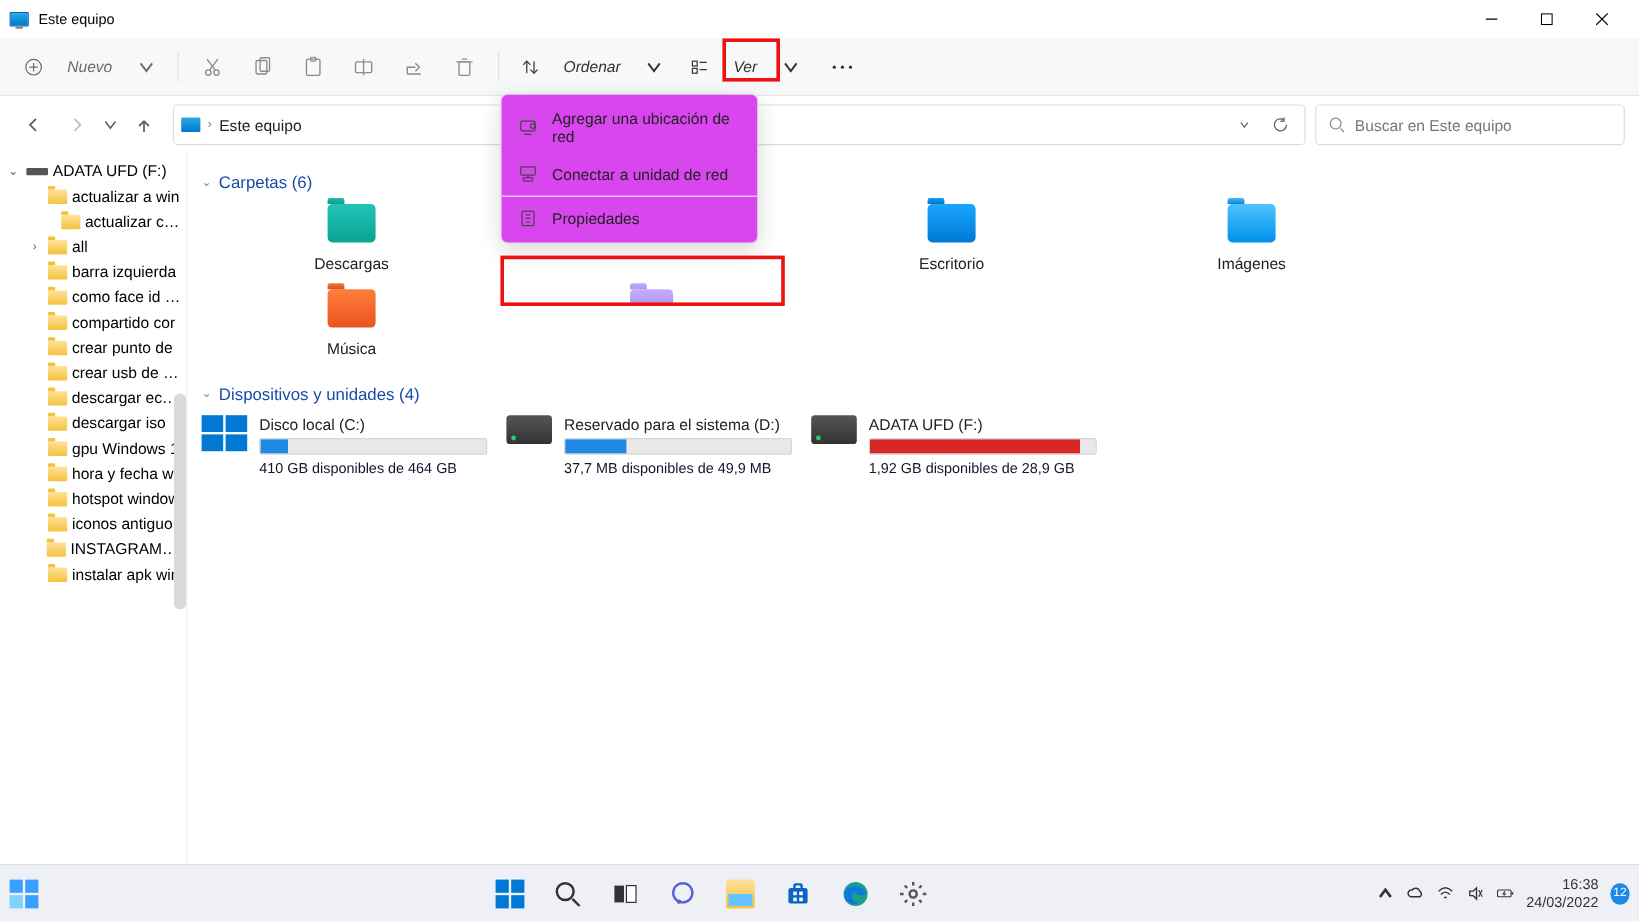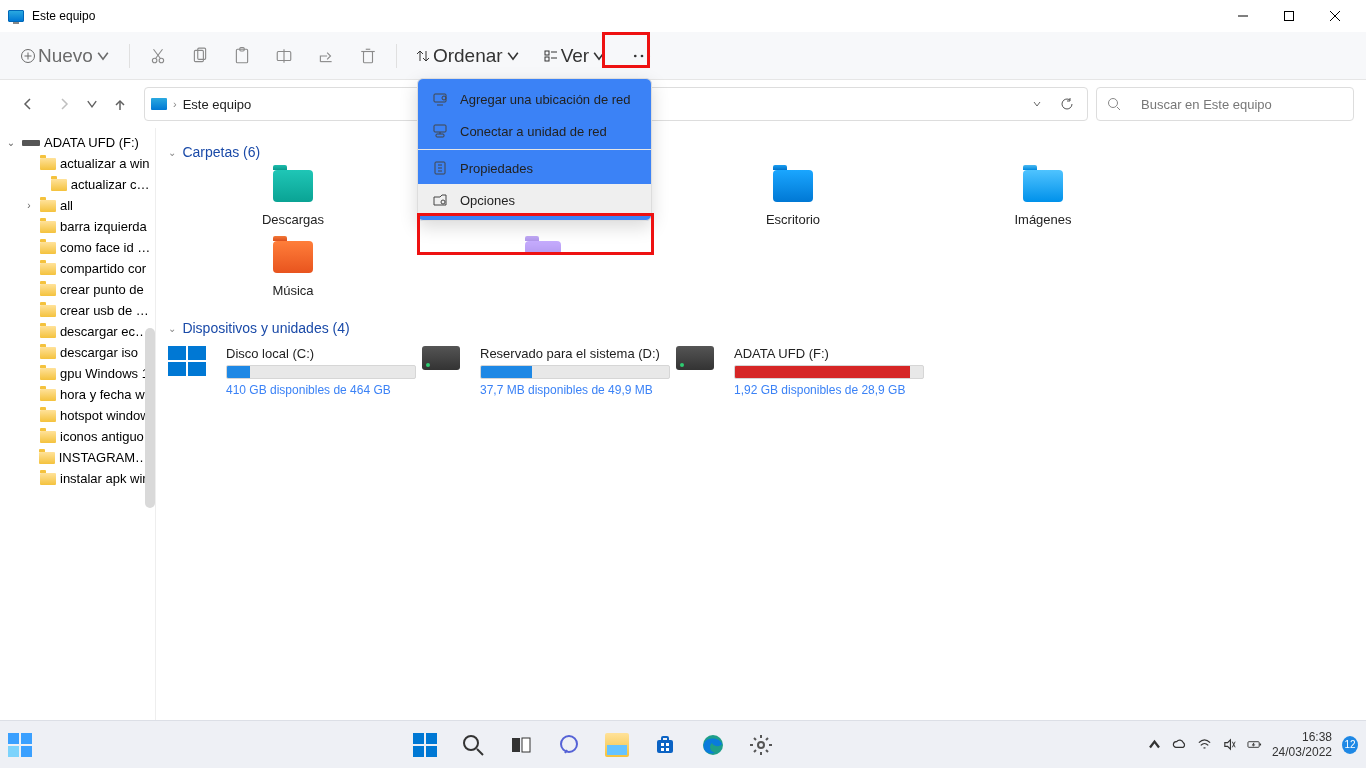--- a/index.html
+++ b/index.html
@@ -9,42 +9,42 @@
   .titlebar { height: 32px; display: flex; align-items: center; padding: 0 8px; }
   .titlebar .icon-pc { width: 16px; height: 12px; background: linear-gradient(180deg,#2aa9e0,#0078d4); border: 1px solid #0067b8; border-radius: 1px; margin-right: 8px; position: relative; }
   .titlebar .icon-pc::after { content: ""; position: absolute; bottom: -3px; left: 4px; width: 6px; height: 2px; background: #888; }
   .titlebar .title { font-size: 12px; color: #000; }
   .win-controls { margin-left: auto; display: flex; }
   .win-controls div { width: 46px; height: 32px; display: flex; align-items: center; justify-content: center; color: #000; }
   .win-controls svg { width: 10px; height: 10px; }
 
   
   .toolbar { height: 48px; background: #f7f8fa; border-bottom: 1px solid #e6e6e6; display: flex; align-items: center; padding: 0 12px; gap: 6px; position: relative; }
-  .tb-btn { display: flex; align-items: center; gap: 2px; padding: 6px 8px; border-radius: 4px; color: #6b6b6b; font-size: 19px; cursor: pointer; }
+  .tb-btn { display: flex; align-items: center; gap: 20px; padding: 6px 8px; border-radius: 4px; color: #6b6b6b; font-size: 13px; cursor: pointer; font-style: italic; }
   .tb-btn svg { width: 16px; height: 16px; }
   .tb-sep { width: 1px; height: 24px; background: #e0e0e0; margin: 0 4px; }
   .tb-icon { width: 36px; height: 36px; display: flex; align-items: center; justify-content: center; border-radius: 4px; color: #8a8a8a; }
   .tb-icon svg { width: 18px; height: 18px; }
   .tb-dark { color: #333; }
   .chev { width: 8px; height: 8px; }
 
   .more-highlight { position: absolute; left: 602px; top: 32px; width: 48px; height: 36px; border: 3px solid #e11; z-index: 5; }
 
   
   .navrow { height: 48px; display: flex; align-items: center; gap: 8px; padding: 0 12px; }
   .nav-arrows { display: flex; align-items: center; gap: 4px; }
   .nav-arrows div { width: 32px; height: 32px; display: flex; align-items: center; justify-content: center; color: #606060; border-radius: 4px; }
   .nav-arrows svg { width: 14px; height: 14px; }
   .addrbar { flex: 1; height: 34px; border: 1px solid #ddd; border-radius: 4px; display: flex; align-items: center; padding: 0 6px; gap: 6px; font-size: 13px; }
   .addrbar .pc-icon2 { width: 16px; height: 12px; background: linear-gradient(180deg,#2aa9e0,#0078d4); border-radius: 1px; }
   .addrbar .crumb { color: #222; }
   .addrbar .sep { color: #888; font-size: 11px; }
   .addrbar .tail { margin-left: auto; display: flex; gap: 2px; }
   .addrbar .tail div { width: 28px; height: 28px; display: flex; align-items: center; justify-content: center; }
-  .searchbox { width: 258px; height: 34px; border: 1px solid #ddd; border-radius: 4px; display: flex; align-items: center; padding: 0 10px; gap: 20px; color: #777; font-size: 13px; }
+  .searchbox { width: 258px; height: 34px; border: 1px solid #ddd; border-radius: 4px; display: flex; align-items: center; padding: 0 10px; gap: 8px; color: #777; font-size: 13px; }
 
   
   .body { display: flex; height: 608px; }
 
   
   .sidebar { width: 156px; border-right: 1px solid #eee; overflow: hidden; font-size: 13px; position: relative; }
   .side-scroll { position: absolute; right: 0; top: 200px; width: 10px; height: 180px; background: #d9d9d9; border-radius: 5px; }
   .tree { padding: 4px 0; }
   .tree-row { display: flex; align-items: center; gap: 4px; padding: 3px 4px; white-space: nowrap; overflow: hidden; }
   .tree-chev { width: 14px; display: flex; justify-content: center; color: #666; font-size: 10px; }
@@ -62,34 +62,34 @@
   .bigfolder { width: 40px; height: 32px; border-radius: 4px; position: relative; flex-shrink: 0; }
   .bf-descargas  { background: linear-gradient(180deg,#1fc6b6,#0aa394); }
   .bf-escritorio { background: linear-gradient(180deg,#1aa6ff,#0078d4); }
   .bf-imagenes   { background: linear-gradient(180deg,#4fc3ff,#0091ea); }
   .bf-musica     { background: linear-gradient(180deg,#ff7e3a,#e8541e); }
   .bf-videos     { background: linear-gradient(180deg,#8e5cff,#6a35e0); }
   .bigfolder::before { content: ""; position: absolute; top: -5px; left: 0; width: 14px; height: 5px; background: inherit; border-radius: 2px 2px 0 0; filter: brightness(0.95); }
   .fitem .flabel { font-size: 13px; color: #222; }
 
   .drives-grid { display: grid; grid-template-columns: repeat(4, 250px); column-gap: 4px; }
-  .drive { display: flex; gap: 20px; }
+  .drive { display: flex; gap: 10px; }
   .dr-ic { width: 38px; height: 24px; flex-shrink: 0; }
   .dr-ssd { background: linear-gradient(180deg,#555,#333); border-radius: 3px; position: relative; }
   .dr-ssd::after { content: ""; position: absolute; left: 4px; bottom: 3px; width: 4px; height: 4px; background: #2ecc71; border-radius: 50%; }
   .dr-win { width: 38px; height: 30px; display: grid; grid-template-columns: 1fr 1fr; grid-template-rows: 1fr 1fr; gap: 2px; }
   .dr-win span { background: #0078d4; }
   .dinfo { flex: 1; }
   .dname { font-size: 13px; color: #222; margin-bottom: 4px; }
   .dbar  { width: 190px; height: 14px; background: #e8e8e8; border: 1px solid #d6d6d6; border-radius: 2px; overflow: hidden; }
   .dbar .fill { height: 100%; }
-  .dfree { font-size: 12px; color: #3b82f6; margin-top: 4px; }
-
-  
-  .dropdown { position: absolute; left: 417px; top: 78px; width: 235px; background: #3b82f6; border: 1px solid #ddd; border-radius: 6px; box-shadow: 0 6px 18px rgba(0,0,0,0.15); padding: 4px 0; z-index: 10; }
+  .dfree { font-size: 12px; color: #0f172a; margin-top: 4px; }
+
+  
+  .dropdown { position: absolute; left: 417px; top: 78px; width: 215px; background: #d946ef; border: 1px solid #ddd; border-radius: 6px; box-shadow: 0 6px 18px rgba(0,0,0,0.15); padding: 4px 0; z-index: 10; }
   .dd-item { display: flex; align-items: center; gap: 12px; padding: 8px 14px; font-size: 13px; color: #222; }
   .dd-item svg { width: 16px; height: 16px; color: #444; flex-shrink: 0; }
   .dd-sep { height: 1px; background: #e6e6e6; margin: 2px 0; }
   .dd-highlight { position: absolute; left: 417px; top: 213px; width: 237px; height: 42px; border: 3px solid #e11; z-index: 11; pointer-events: none; }
 
   
   .statusbar { height: 24px; border-top: 1px solid #eee; display: flex; align-items: center; padding: 0 10px; font-size: 12px; color: #444; }
   .statusbar .views { margin-left: auto; display: flex; gap: 2px; }
   .statusbar .views div { width: 22px; height: 18px; display: flex; align-items: center; justify-content: center; border: 1px solid transparent; }
   .statusbar .views div.active { border-color: #bbb; }
@@ -248,27 +248,20 @@
   <div class="dd-sep"></div>
   <div class="dd-item">
     <svg viewBox="0 0 16 16" fill="none" stroke="currentColor">
         <rect x="3" y="2" width="10" height="12" rx="1"></rect>
         <line x1="6" y1="5" x2="10" y2="5"></line>
         <line x1="6" y1="8" x2="10" y2="8"></line>
         <line x1="6" y1="11" x2="10" y2="11"></line>
       </svg>
     <span>Propiedades</span>
   </div>
-  <div class="dd-item" style="background:#efefef;">
-    <svg viewBox="0 0 16 16" fill="none" stroke="currentColor">
-        <path d="M2 5 h6 l2 -2 h4 v10 H2 z"></path>
-        <circle cx="11" cy="10" r="2"></circle>
-      </svg>
-    <span>Opciones</span>
-  </div>
 </div>
 <div class="dd-highlight"></div>
 
 <div class="navrow">
   <div class="nav-arrows">
     <div>
         <svg viewBox="0 0 14 14">
           <polyline points="9,2 4,7 9,12" fill="none" stroke="currentColor" stroke-width="1.5"></polyline>
         </svg>
       </div>

